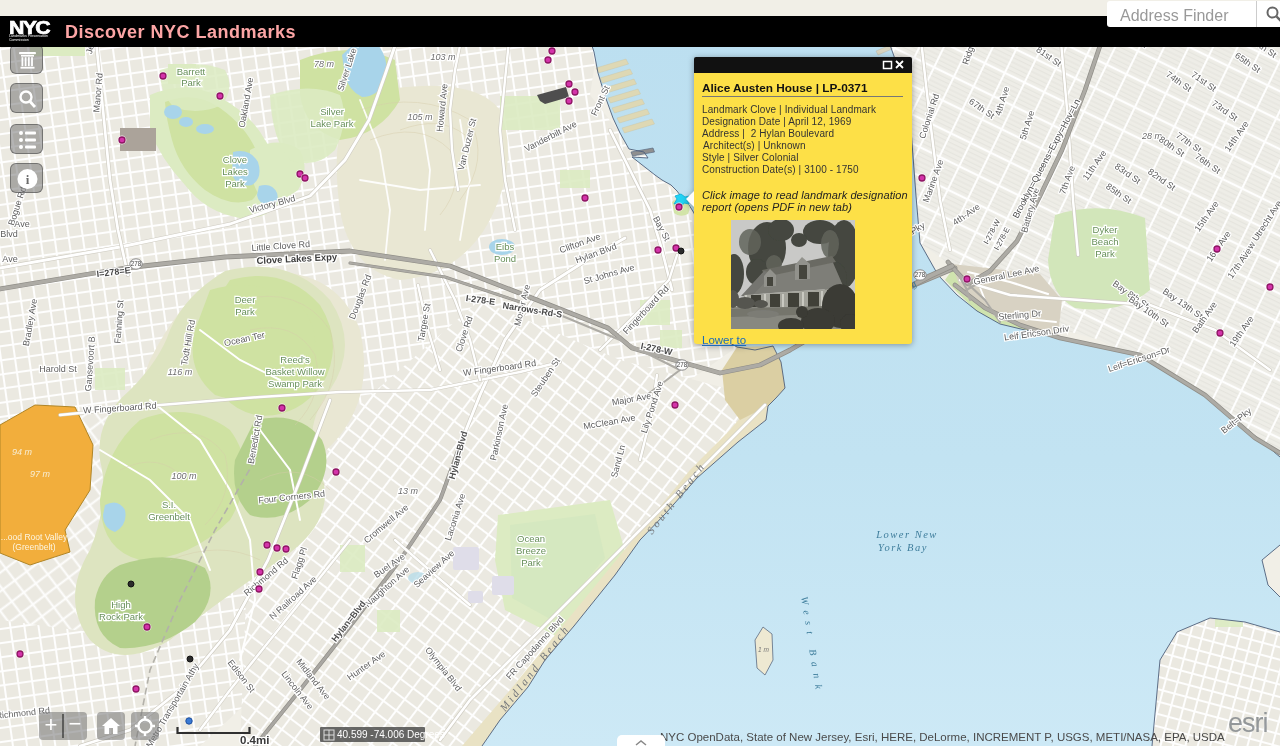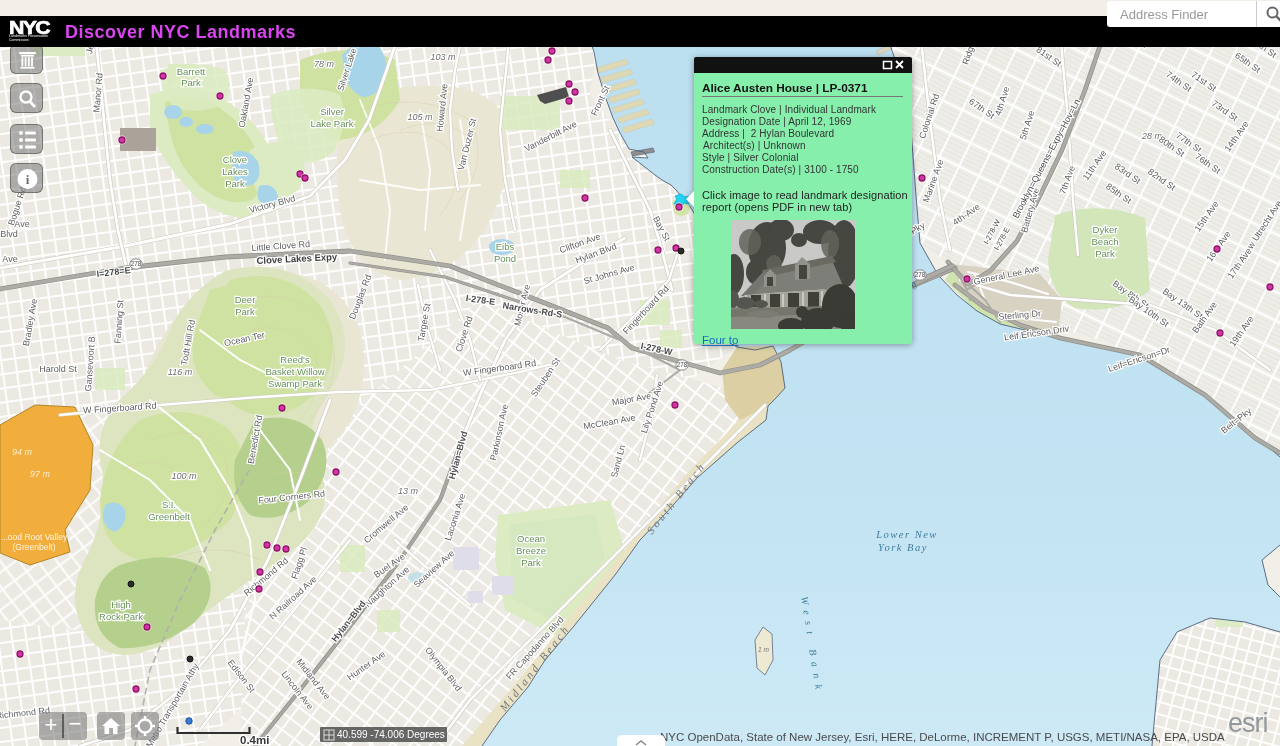--- a/index.html
+++ b/index.html
@@ -1,33 +1,33 @@
 <!DOCTYPE html>
 <html><head><meta charset="utf-8">
 <style>
 html,body{margin:0;padding:0}
 body{width:1280px;height:746px;overflow:hidden;position:relative;font-family:"Liberation Sans",sans-serif;background:#f1efe7}
 #map{position:absolute;left:0;top:31px;width:1280px;height:715px}
 #hdr{position:absolute;left:0;top:16px;width:1280px;height:31px;background:#000;z-index:50}
-#hdr .title{position:absolute;left:65px;top:6px;color:#d946ef;font-size:18px;font-weight:bold;letter-spacing:.5px}
+#hdr .title{position:absolute;left:65px;top:6px;color:#fca5a5;font-size:18px;font-weight:bold;letter-spacing:.5px}
 #logo{position:absolute;left:9px;top:4px;color:#fff}
 #logo .nyc{font-weight:bold;font-size:19px;letter-spacing:-1.5px;line-height:15px;transform:scaleX(1.12);transform-origin:left;-webkit-text-stroke:0.7px #fff}
 #logo .sub{font-size:3.6px;line-height:3.8px;white-space:nowrap}
 #finder{position:absolute;left:1107px;top:1px;width:180px;height:26px;background:#fff;border-radius:3px;z-index:60}
-#finder .ph{position:absolute;left:13px;top:6px;color:#999;font-size:13px}
+#finder .ph{position:absolute;left:13px;top:6px;color:#999;font-size:16px}
 #finder .sep{position:absolute;left:149px;top:0;width:1px;height:26px;background:#ccc}
 .tbtn{position:absolute;left:10px;width:33px;height:30px;background:rgba(118,118,118,.55);border:1px solid rgba(70,70,70,.55);border-radius:6px;box-sizing:border-box;z-index:40}
 .ctl{position:absolute;background:rgba(120,120,120,.58);border-radius:4px;z-index:40;color:#fff;text-align:center}
 #popup{position:absolute;left:694px;top:57px;width:218px;z-index:45;filter:drop-shadow(0 1px 3px rgba(0,0,0,.35))}
 #ptitle{height:16px;background:#111;border-radius:2px 2px 0 0;position:relative}
-#pbody{background:#86efac;height:271px;border-radius:0 0 3px 3px;position:relative}
+#pbody{background:#fde047;height:271px;border-radius:0 0 3px 3px;position:relative}
 #pbody h2{font-size:11.8px;color:#111;letter-spacing:0px}
 #pbody .hr{border-bottom:1px solid #777}
 #pbody .ln{font-size:10px;color:#333;white-space:nowrap;letter-spacing:0.1px}
-#pbody .it{font-size:11px;color:#222;line-height:12.3px;white-space:nowrap;letter-spacing:0.1px}
+#pbody .it{font-style:italic;font-size:11px;color:#222;line-height:12.3px;white-space:nowrap;letter-spacing:0.1px}
 #zoomto{color:#1c6bba;text-decoration:underline;font-size:11.5px}
 .wlbl{font-family:"Liberation Serif",serif;font-style:italic;fill:#3f7e9c}
 </style></head><body>
 
 <svg id="map" viewBox="0 31 1280 715" width="1280" height="715">
 <defs>
 <linearGradient id="wg" x1="0" y1="0" x2="0" y2="1">
  <stop offset="0" stop-color="#bcdff0"></stop>
         <stop offset="0.6" stop-color="#c2e3f2"></stop>
         <stop offset="1" stop-color="#cde9f6"></stop>
@@ -550,21 +550,21 @@
             </g>
     <g fill="#55554f">
               <ellipse cx="14" cy="83" rx="10" ry="6"></ellipse>
               <ellipse cx="2" cy="79" rx="6" ry="9"></ellipse>
               <ellipse cx="30" cy="84" rx="7" ry="4"></ellipse>
             </g>
     <ellipse cx="32" cy="94" rx="16" ry="4" fill="#7b7b75"></ellipse>
     </g>
   </svg>
   </div>
-  <div style="position:absolute;left:8px;top:257px"><span id="zoomto">Four to</span></div>
+  <div style="position:absolute;left:8px;top:257px"><span id="zoomto">Lower to</span></div>
  </div>
  <div style="position:absolute;left:-8px;top:134px;width:0;height:0;border-top:8px solid transparent;border-bottom:8px solid transparent;border-right:8px solid #fcfcfc"></div>
 </div>
 
 <div class="ctl" style="left:39px;top:712px;width:48px;height:28px;font-size:22px;font-weight:normal;line-height:26px">
  <span style="position:absolute;left:0;top:0;width:24px">+</span>
  <span style="position:absolute;left:24px;top:-1px;width:24px">−</span>
  <span style="position:absolute;left:23px;top:2px;width:1.5px;height:24px;background:rgba(30,30,30,.55)"></span>
 </div>
 <div class="ctl" style="left:97px;top:712px;width:28px;height:28px">
@@ -575,21 +575,21 @@
 <div class="ctl" style="left:131px;top:712px;width:28px;height:28px">
  <svg width="28" height="28" viewBox="0 0 28 28">
       <circle cx="14" cy="14" r="6.5" fill="none" stroke="#fff" stroke-width="2.4"></circle>
       <path d="M14 4 V8 M14 20 V24 M4 14 H8 M20 14 H24" stroke="#fff" stroke-width="2.4"></path>
     </svg>
 </div>
 <svg style="position:absolute;left:170px;top:722px;z-index:40" width="110" height="24">
  <path d="M7.5 5 L7.5 11 L79.5 11 L79.5 5" fill="none" stroke="#2f2f2f" stroke-width="2.2"></path>
  <text x="70" y="21.5" style="font-family:'Liberation Sans';font-size:11.5px;font-weight:bold" fill="#3a3a3a" stroke="#fff" stroke-width="2.5" paint-order="stroke">0.4mi</text>
 </svg>
-<div style="position:absolute;left:320px;top:727px;width:127px;height:15px;background:rgba(68,68,68,.8);z-index:40;border-radius:1px">
+<div style="position:absolute;left:320px;top:727px;width:105px;height:15px;background:rgba(68,68,68,.8);z-index:40;border-radius:1px">
  <svg width="12" height="12" style="position:absolute;left:3px;top:2px">
       <rect x="1" y="1" width="10" height="10" fill="none" stroke="#ddd" stroke-width="1"></rect>
       <path d="M6 1 V11 M1 6 H11" stroke="#ddd" stroke-width="1"></path>
     </svg>
  <span style="position:absolute;left:17px;top:2px;color:#fff;font-size:10px;white-space:nowrap">40.599 -74.006 Degrees</span>
 </div>
 <div style="position:absolute;left:660px;top:731px;z-index:40;color:#4a4a4a;font-size:11.5px;white-space:nowrap">NYC OpenData, State of New Jersey, Esri, HERE, DeLorme, INCREMENT P, USGS, METI/NASA, EPA, USDA</div>
 <div style="position:absolute;left:617px;top:735px;width:48px;height:11px;background:#fff;border-radius:5px 5px 0 0;z-index:41">
  <svg width="48" height="11">
       <path d="M19 7 L24 3 L29 7" fill="none" stroke="#888" stroke-width="1.5"></path>

